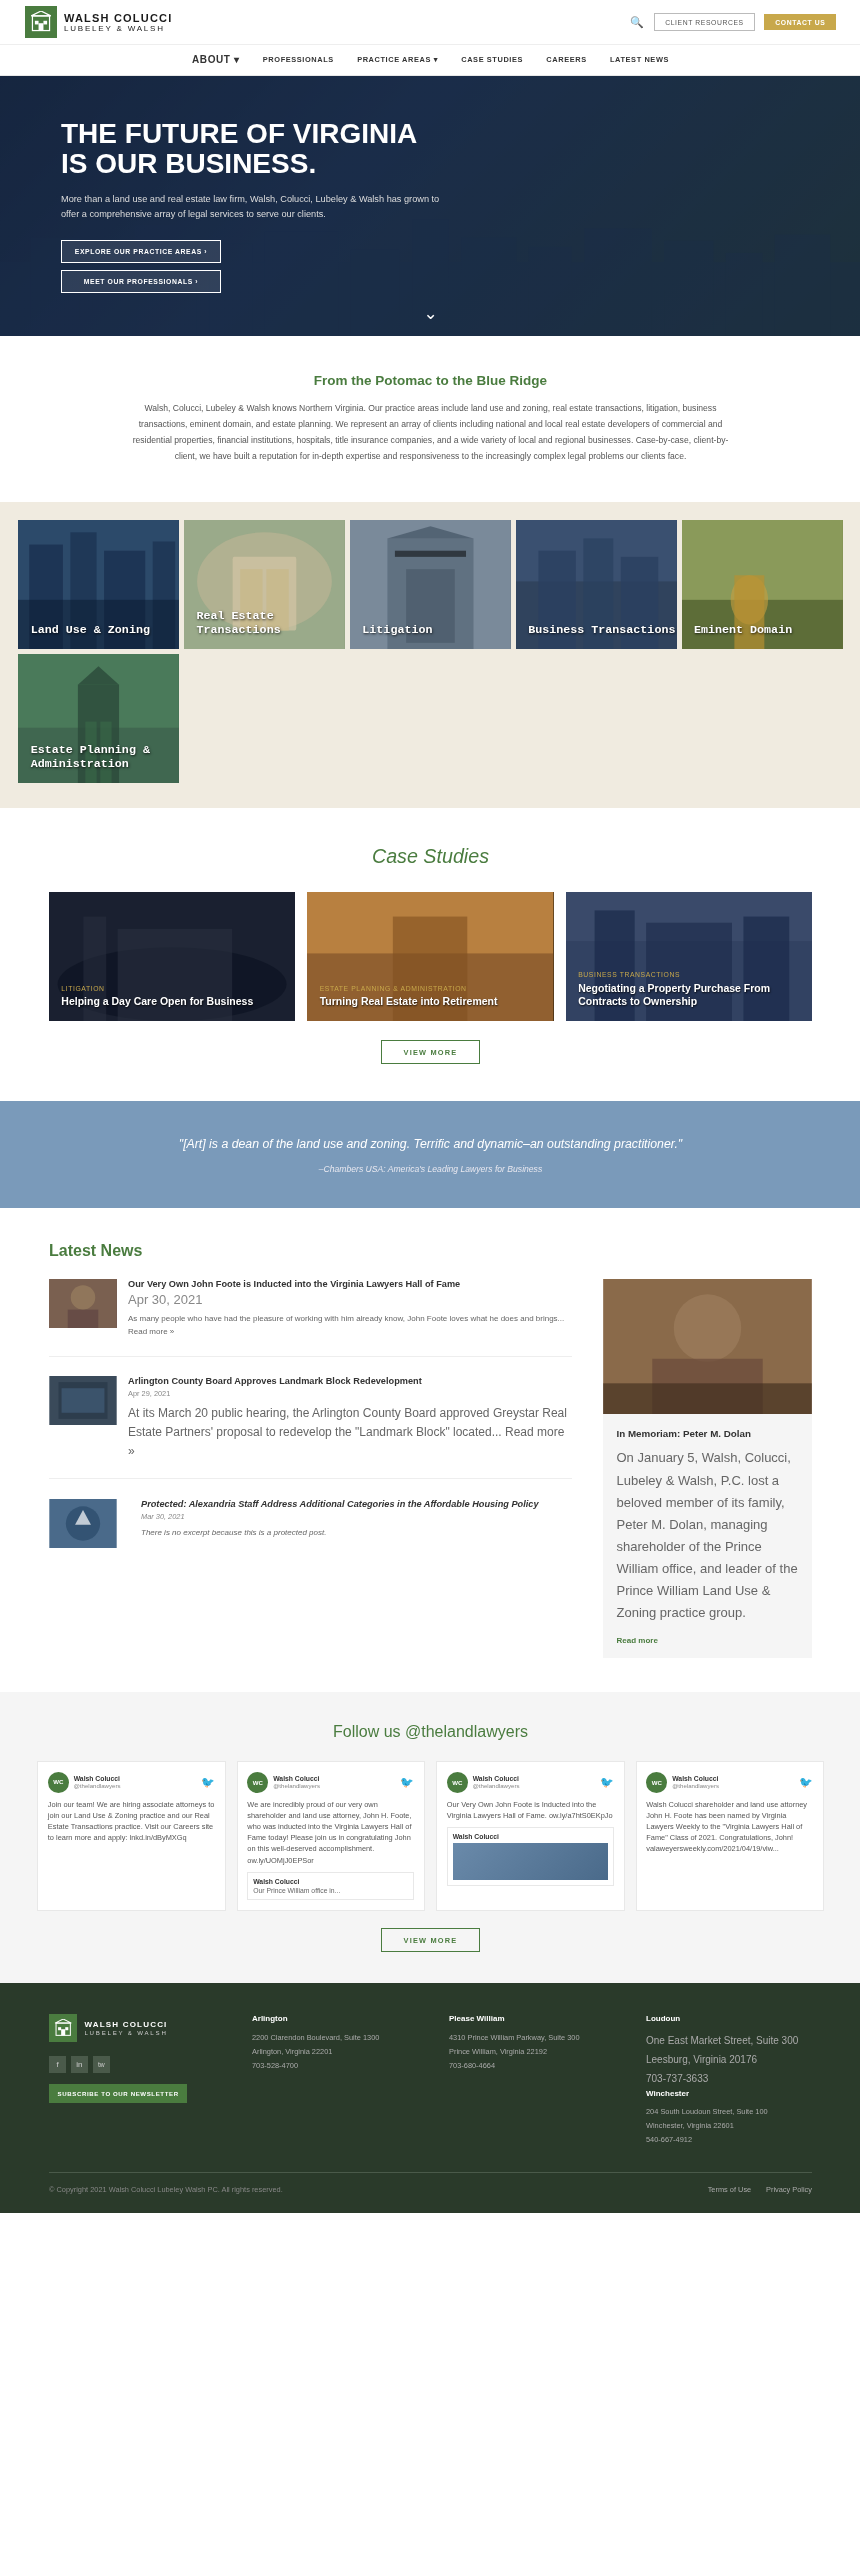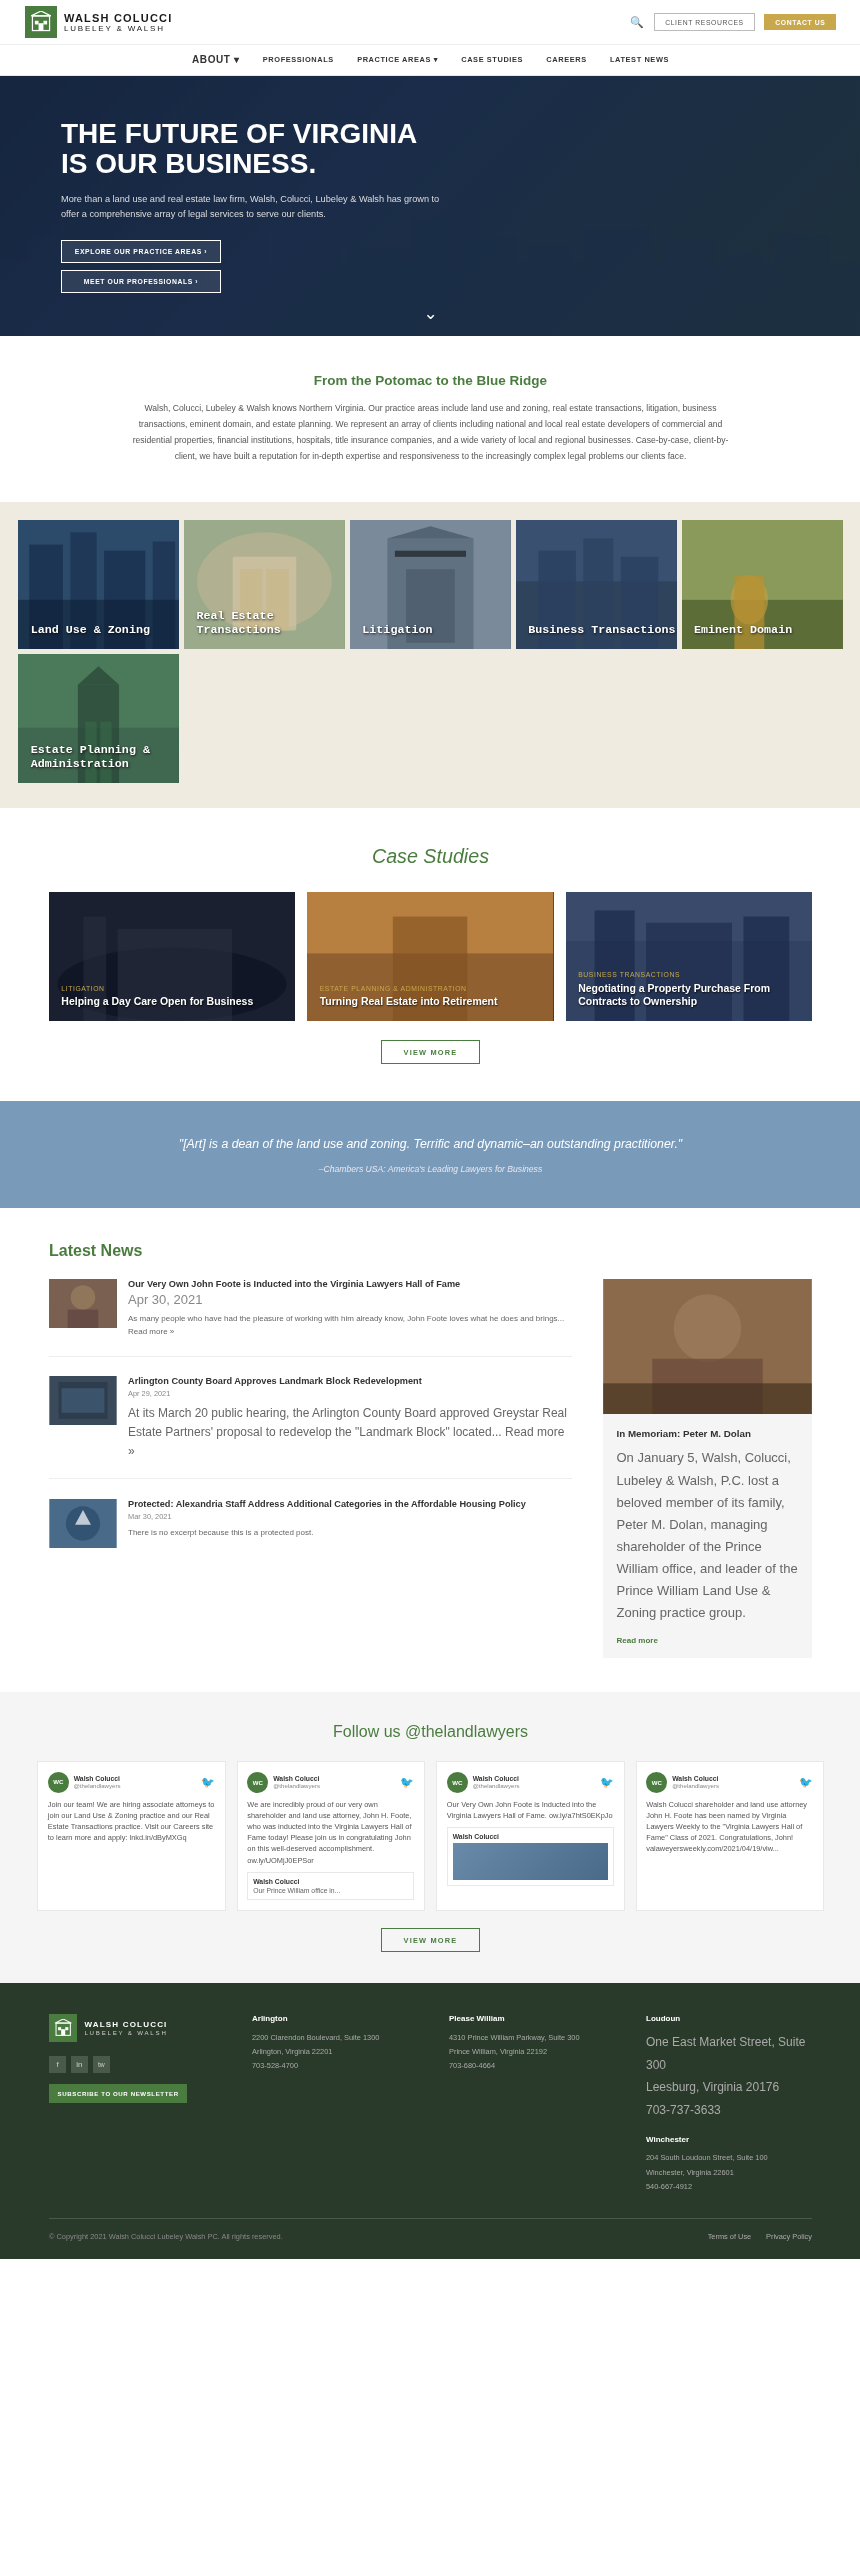--- a/index.html
+++ b/index.html
@@ -245,21 +245,21 @@
             <rect x="20" y="20" width="70" height="40" fill="#4a6a8a" opacity="0.5"></rect>
           </svg>
         </div>
         <div>
           <div style="font-size:9.2px; font-weight:700; color:#333; margin-bottom:3.1px; cursor:pointer;">Arlington County Board Approves Landmark Block Redevelopment</div>
           <div style="font-size:7.4px; color:#888; margin-bottom:5.5px;">Apr 29, 2021</div>
           <div style="font-size:12px; color:#666; line-height:1.6;">At its March 20 public hearing, the Arlington County Board approved Greystar Real Estate Partners' proposal to redevelop the "Landmark Block" located... Read more »</div>
         </div>
       </div>
 
-      <div style="display:flex; gap:11px; align-items:flex-start;">
+      <div style="display:flex; gap:24px; align-items:flex-start;font-style:italic;">
         <div style="width:68px; height:49px; flex-shrink:0; overflow:hidden;">
           <svg width="68" height="49" viewBox="0 0 110 80">
             <rect width="110" height="80" fill="#4a6a8a"></rect>
             <circle cx="55" cy="40" r="28" fill="#2a4a6a" opacity="0.7"></circle>
             <polygon points="55,18 42,42 68,42" fill="#fff" opacity="0.7"></polygon>
           </svg>
         </div>
         <div>
           <div style="font-size:9.2px; font-weight:700; color:#333; margin-bottom:3.1px; cursor:pointer;">Protected: Alexandria Staff Address Additional Categories in the Affordable Housing Policy</div>
           <div style="font-size:7.4px; color:#888; margin-bottom:5.5px;">Mar 30, 2021</div>
@@ -405,21 +405,21 @@
 
     <div>
       <h4 style="font-size:8px; font-weight:700; color:#fff; margin-bottom:7.4px;">Please William</h4>
       <p style="font-size:7.4px; color:#aaa; line-height:1.9; white-space:pre-line;">4310 Prince William Parkway, Suite 300
 Prince William, Virginia 22192
 703-680-4664</p>
     </div>
 
     <div>
       <h4 style="font-size:8px; font-weight:700; color:#fff; margin-bottom:7.4px;">Loudoun</h4>
-      <p style="font-size:12px; color:#aaa; line-height:1.9; white-space:pre-line; margin-bottom:13px;">One East Market Street, Suite 300
+      <p style="font-size:10px; color:#aaa; line-height:1.9; white-space:pre-line; margin-bottom:1px;">One East Market Street, Suite 300
 Leesburg, Virginia 20176
 703-737-3633</p>
       <h4 style="font-size:8px; font-weight:700; color:#fff; margin-bottom:7.4px;">Winchester</h4>
       <p style="font-size:7.4px; color:#aaa; line-height:1.9; white-space:pre-line;">204 South Loudoun Street, Suite 100
 Winchester, Virginia 22601
 540-667-4912</p>
     </div>
   </div>
   <hr style="border:none; border-top:0.6px solid #4a5a4a; margin-bottom:12.3px;">
   <div style="display:flex; justify-content:space-between; align-items:center;">

